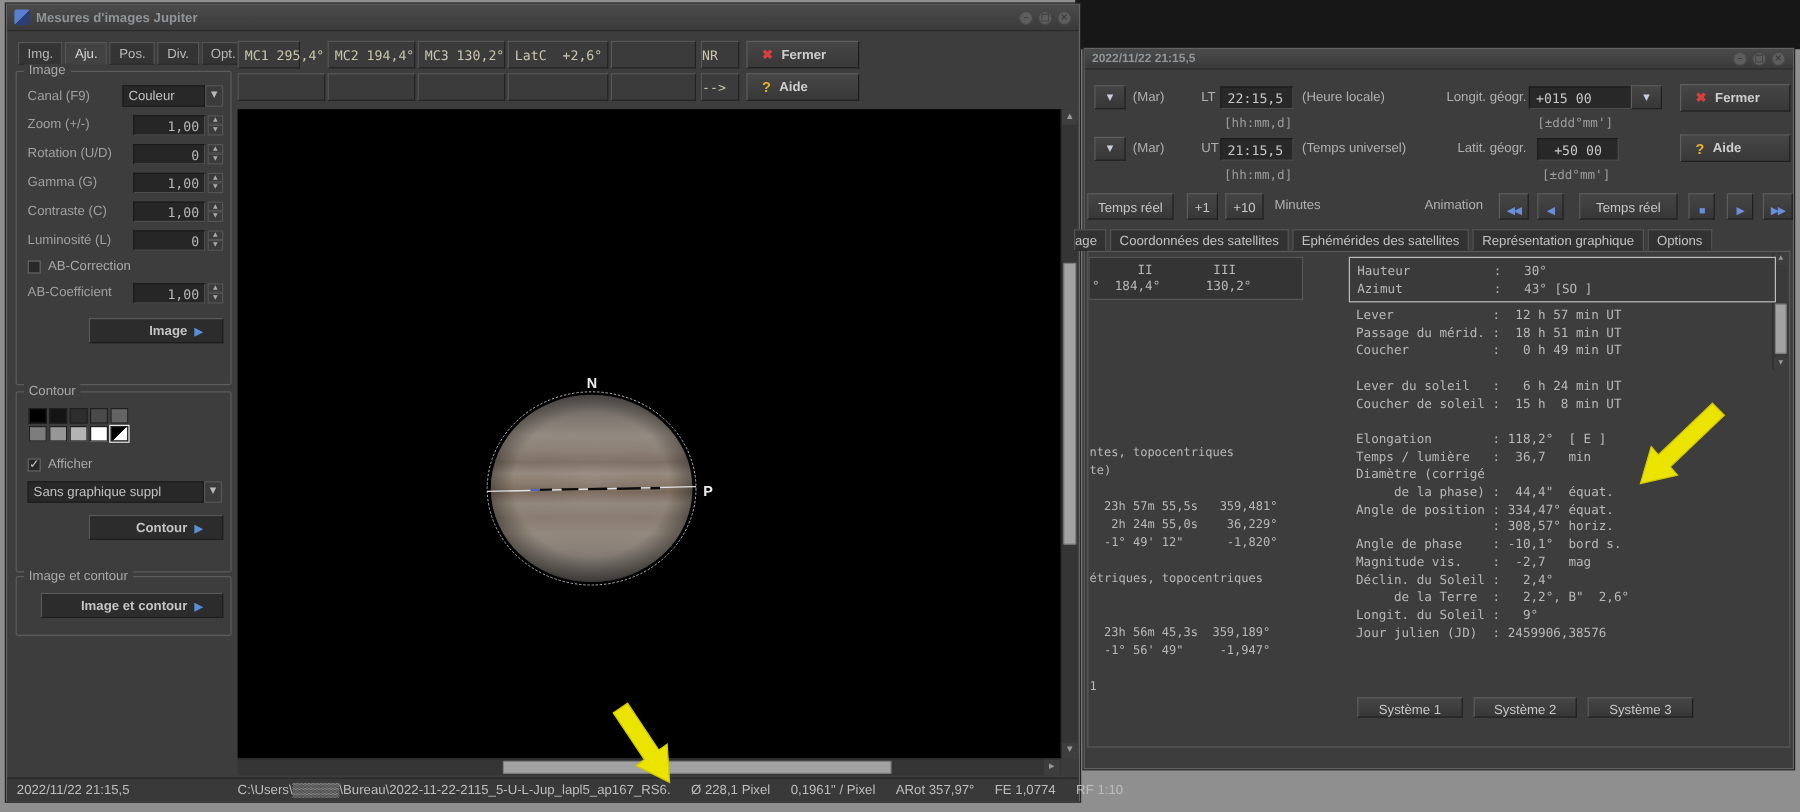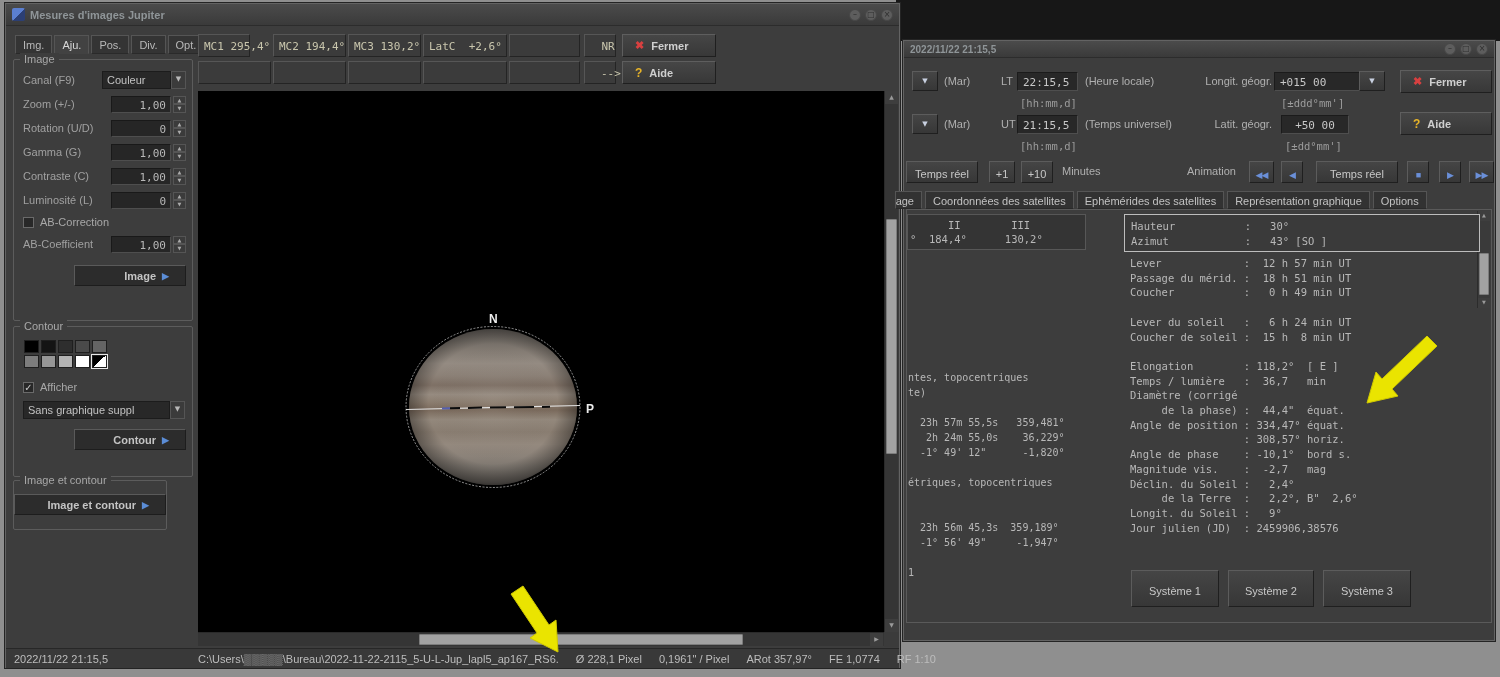--- a/index.html
+++ b/index.html
@@ -19,21 +19,21 @@
 
 
 .ltabs{position:absolute;left:9px;top:31px;display:flex;gap:2px}
 .ltab{height:19px;padding:3px 7px 0;font-size:11px;color:#b8b8b8;background:#343434;border:1px solid #555;border-bottom-color:#2a2a2a}
 .ltab.active{background:#424242;color:#d8d8d8;border-bottom-color:#424242}
 
 
 .group{position:absolute;border:1px solid #5c5c5c;border-radius:2px}
 .g-image{left:7px;top:55px;width:180px;height:262px}
 .g-contour{left:7px;top:322px;width:180px;height:151px}
-.g-ic{left:7px;top:476px;width:154px;height:50px}
+.g-ic{left:7px;top:476px;width:180px;height:50px}
 .glabel{position:absolute;top:-7px;left:6px;background:#3d3d3d;padding:0 4px;font-size:11px;color:#a8a8a8}
 .frow{display:flex;align-items:center;height:24px;padding:0 6px 0 9px}
 .frow.first{margin-top:8px}
 .flabel{flex:1;font-size:11px;color:#a0a0a0}
 .finput{width:60px;height:17px;background:#262626;border:1px solid #191919;border-bottom-color:#4e4e4e;border-right-color:#4e4e4e;color:#b8b8b8;font:11px "DejaVu Sans Mono",monospace;text-align:right;padding:2px 4px 0}
 .spin{width:13px;height:17px;margin-left:2px;display:flex;flex-direction:column}
 .spin i{flex:1;background:#3b3b3b;border:1px solid #555;font:5px/6px "DejaVu Sans",sans-serif;color:#aaa;text-align:center;font-style:normal}
 .dropdown{display:flex;width:84px;height:18px}
 .dropdown.wide{width:162px;margin:4px 0 0 9px}
 .dd-val{flex:1;background:#282828;border:1px solid #1c1c1c;color:#c2c2c2;font-size:11px;padding:2px 4px;white-space:nowrap;overflow:hidden}
@@ -45,21 +45,21 @@
 .btn-image{width:112px;margin:9px 6px 0 auto}
 .btn-contour{width:112px;margin:10px 6px 0 auto}
 .btn-ic{width:152px;margin:13px 6px 0 auto}
 .swatchgrid{display:grid;grid-template-columns:repeat(5,15px);grid-auto-rows:13px;gap:2px;margin:13px 0 0 10px}
 .swatch{border:1px solid #1f1f1f}
 .swatch.split{background:linear-gradient(135deg,#000 50%,#fff 50%)}
 .swatch.selected{outline:1px solid #e8e8e8}
 
 
 .mcell{position:absolute;height:23px;background:#3b3b3b;border:1px solid #565656;border-bottom-color:#242424;border-right-color:#242424;color:#c9c6ad;font:11px "DejaVu Sans Mono",monospace;padding:5px 0 0 5px;white-space:pre}
-.mcell.center{text-align:center;padding-left:16px}
+.mcell.center{text-align:left;padding-left:0}
 .cbtn{position:absolute;height:23px;display:flex;align-items:center;gap:7px;padding:0 0 0 12px;background:linear-gradient(#464646,#383838);border:1px solid #5e5e5e;border-bottom-color:#1f1f1f;border-right-color:#1f1f1f;color:#cfcfcf;font-size:11px;font-weight:bold}
 .xicon{color:#d84040;font-weight:bold;font-size:11px;font-style:normal}
 .qicon{color:#e8b428;font-weight:bold;font-size:12px;font-style:normal}
 
 
 .canvas{position:absolute;left:192px;top:87px;width:686px;height:541px;background:#000}
 .vscroll{position:absolute;left:878px;top:87px;width:14px;height:541px;background:#353535;border-left:1px solid #2a2a2a}
 .hscroll{position:absolute;left:192px;top:628px;width:686px;height:14px;background:#353535;border-top:1px solid #2a2a2a}
 .thumb{position:absolute;background:#a2a2a2;border:1px solid #7c7c7c;border-radius:1px}
 .sarrow{position:absolute;color:#9a9a9a;font:6px/12px "DejaVu Sans",sans-serif;text-align:center;width:13px;height:13px;background:#3e3e3e}
@@ -80,21 +80,21 @@
 .rtabs{position:absolute;left:-9px;top:150px;display:flex;gap:3px}
 .rtab{height:18px;padding:3px 7px 0;font-size:11px;color:#c2c2c2;background:#323232;border:1px solid #555;border-bottom-color:#2a2a2a;white-space:nowrap}
 .rpanel{position:absolute;left:2px;top:168px;width:586px;height:414px;border:1px solid #5a5a5a;background:#3d3d3d}
 .mono{font-family:"DejaVu Sans Mono",monospace;white-space:pre;color:#b8b8b8}
 .cm-header{position:absolute;left:0;top:4px;width:179px;height:36px;background:#343434;border:1px solid #575757;padding:3px 0 0 2px;font-size:10.5px;line-height:14px}
 .cm-list{position:absolute;left:0;top:44px;width:203px;height:101px;background:#343434;border:1px solid #575757;overflow:hidden;padding:2px 0 0 2px;font-size:10.5px;line-height:13.4px}
 .cm-scroll{position:absolute;right:1px;top:1px;width:13px;height:97px;background:#3a3a3a;border-left:1px solid #2c2c2c}
 .leftpre{position:absolute;left:1px;top:160px;width:212px;font-size:10px;line-height:15px;overflow:hidden}
 .hlbox{position:absolute;left:217px;top:4px;width:356px;height:38px;background:#3a3a3a;border:1px solid #bdbdbd;padding:4px 0 0 6px;font-size:10.5px;line-height:15px}
 .ephpre{position:absolute;left:217px;top:46px;width:362px;font-size:10.5px;line-height:14.7px;padding-left:6px}
-.sysbtn{position:absolute;top:360px;height:37px;background:linear-gradient(#454545,#373737);border:1px solid #5c5c5c;border-bottom-color:#1f1f1f;border-right-color:#1f1f1f;color:#c8c8c8;font-size:11px;text-align:center;padding-top:4px}
+.sysbtn{position:absolute;top:371px;height:17px;background:linear-gradient(#454545,#373737);border:1px solid #5c5c5c;border-bottom-color:#1f1f1f;border-right-color:#1f1f1f;color:#c8c8c8;font-size:11px;text-align:center;padding-top:4px}
 
 
 .annotations{position:absolute;left:0;top:0;width:1500px;height:677px;pointer-events:none;z-index:60}
 </style>
 </head>
 <body>
 
 <div class="stage">
   <div class="desktop-dark"></div>
 

